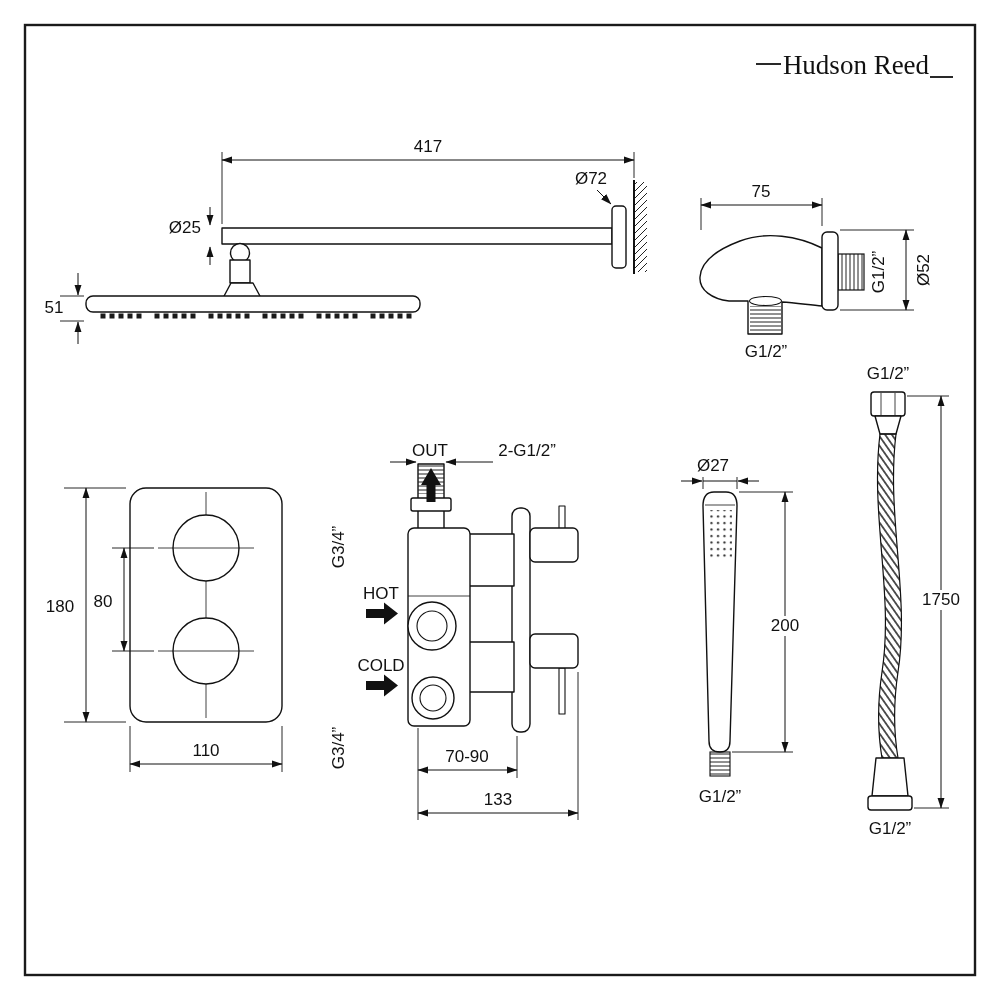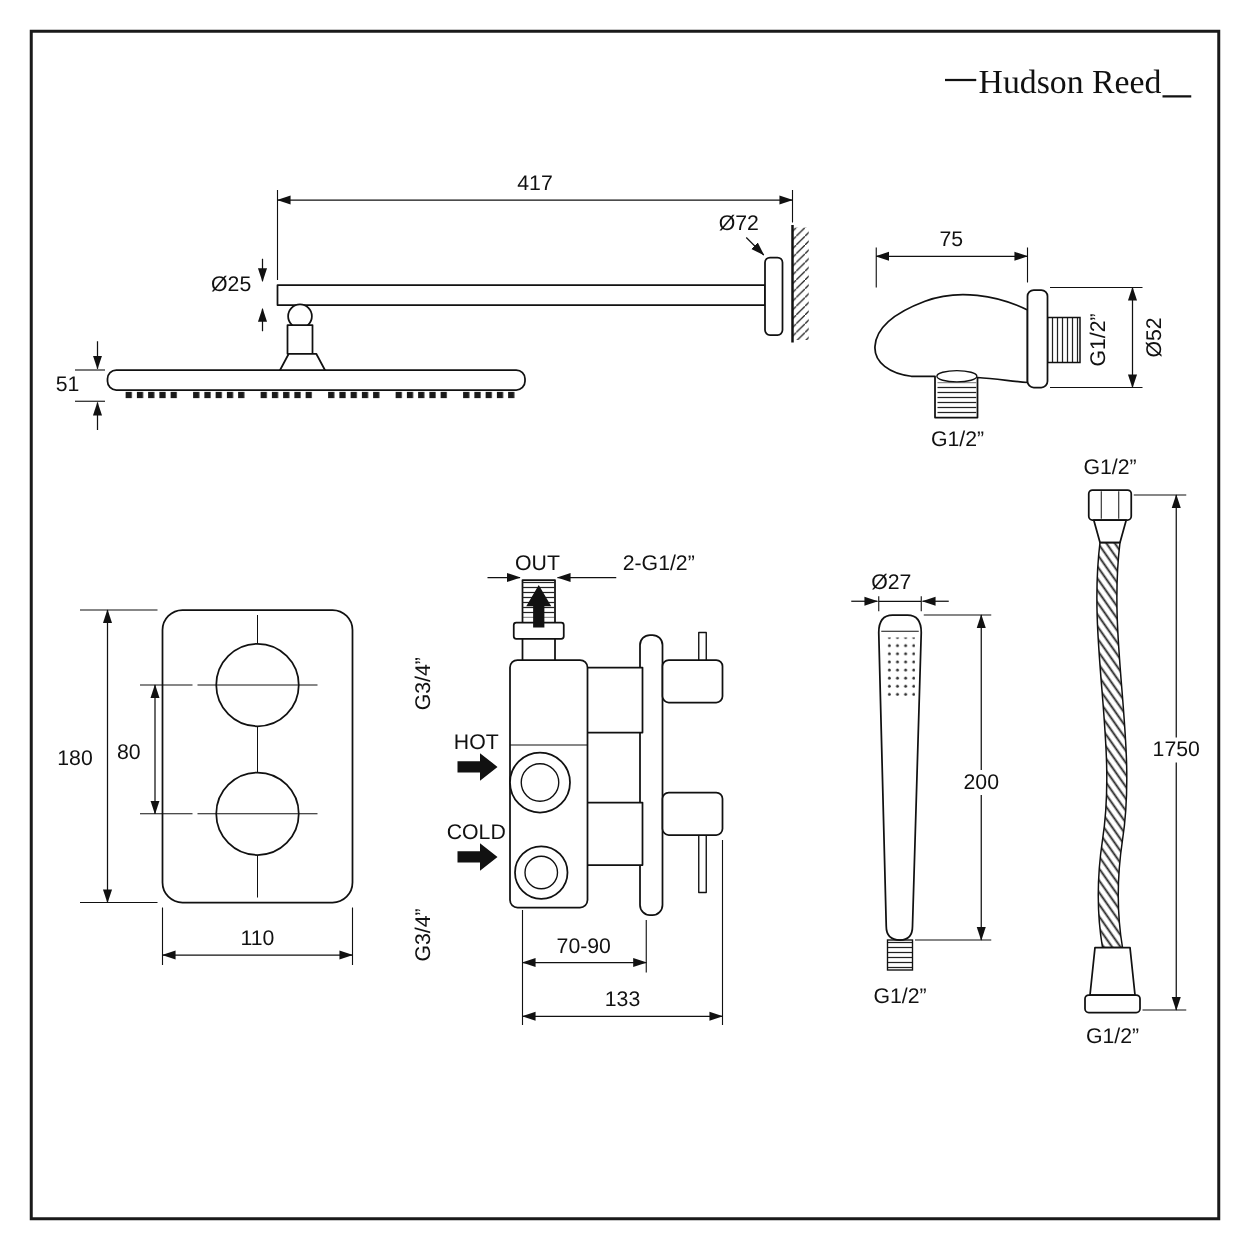--- a/index.html
+++ b/index.html
@@ -1,16 +1,16 @@
 <!DOCTYPE html>
 <html><head>
 <meta charset="utf-8">
 <style>
   html,body{margin:0;padding:0;background:#fff;}
-  .stage{position:relative;width:1000px;height:1000px;background:#fff;overflow:hidden;border-radius:23px;}
+  .stage{position:relative;width:1000px;height:1000px;background:#fff;overflow:hidden;}
   svg{display:block;}
   .ol{fill:#fff;stroke:#111;stroke-width:1.4;stroke-linejoin:round;}
   .ol2{fill:#fff;stroke:#111;stroke-width:1.1;stroke-linejoin:round;}
   .dl{stroke:#111;stroke-width:1;fill:none;}
   .ext{stroke:#111;stroke-width:0.9;}
   .cl{stroke:#111;stroke-width:0.8;}
   .fillk{fill:#111;stroke:none;}
   .dim{font-family:"Liberation Sans",sans-serif;font-size:17px;fill:#111;}
   .logo{font-family:"Liberation Serif",serif;font-size:27px;fill:#111;}
 </style>

